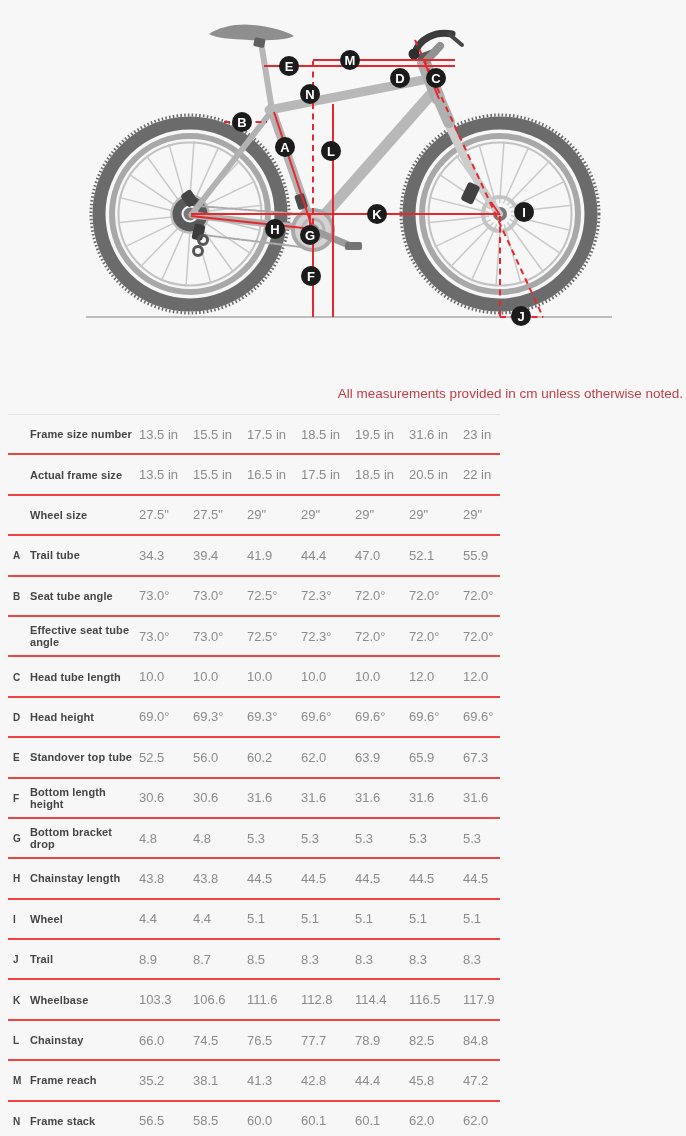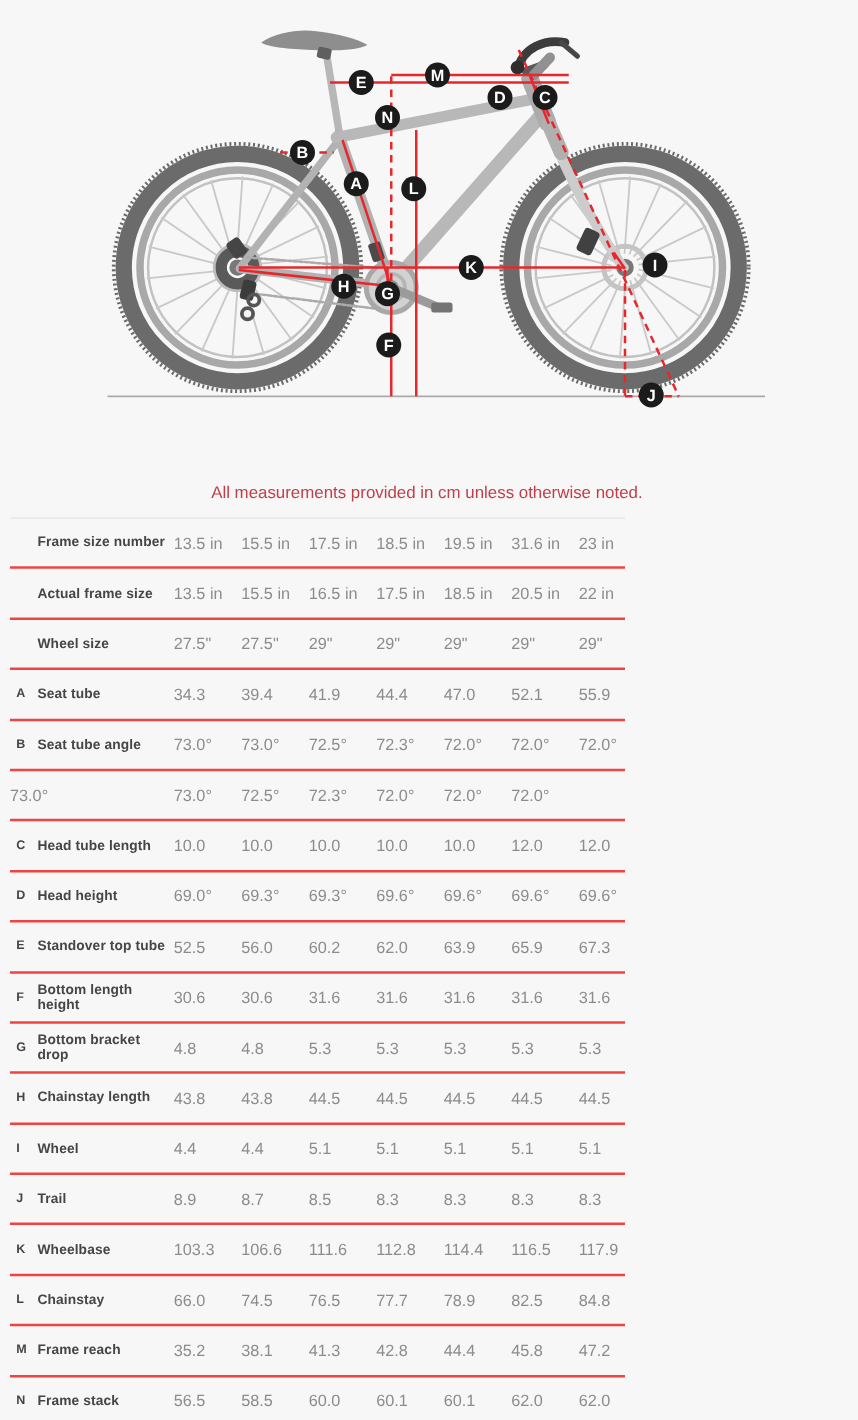--- a/index.html
+++ b/index.html
@@ -13,21 +13,21 @@
   svg{display:block;}
   .rline{stroke:var(--red,#e6282d);stroke-width:2;fill:none;}
   .rdash{stroke:var(--red,#e6282d);stroke-width:2;fill:none;stroke-dasharray:6 4.5;}
   .spoke{stroke:#c9c9c9;stroke-width:1.5;}
   .mletter{
     fill:#ffffff;font-weight:bold;font-size:13px;
     font-family:"Liberation Sans", sans-serif;
   }
   .note{
     margin-top:14px;
-    text-align:center;
+    text-align:right;
     padding-right:3px;
     font-size:13.5px;
     color:var(--note-red,#c03e48);
   }
   .geo-table{
     margin:13px 0 0 8px;
     width:492px;
     border-top:1px solid #e4e4e4;
   }
   .row{
@@ -258,40 +258,41 @@
       <div class="lab"><span class="letter"></span><span>Wheel size</span></div>
       <div class="val">27.5"</div>
       <div class="val">27.5"</div>
       <div class="val">29"</div>
       <div class="val">29"</div>
       <div class="val">29"</div>
       <div class="val">29"</div>
       <div class="val">29"</div>
     </div>
     <div class="row">
-      <div class="lab"><span class="letter">A</span><span>Seat tube</span></div>
+      <div class="lab"><span class="letter">A</span><span>Trail tube</span></div>
       <div class="val">34.3</div>
       <div class="val">39.4</div>
       <div class="val">41.9</div>
       <div class="val">44.4</div>
       <div class="val">47.0</div>
       <div class="val">52.1</div>
       <div class="val">55.9</div>
     </div>
     <div class="row">
       <div class="lab"><span class="letter">B</span><span>Seat tube angle</span></div>
       <div class="val">73.0°</div>
       <div class="val">73.0°</div>
       <div class="val">72.5°</div>
       <div class="val">72.3°</div>
       <div class="val">72.0°</div>
       <div class="val">72.0°</div>
       <div class="val">72.0°</div>
     </div>
     <div class="row">
+      <div class="lab"><span class="letter"></span><span>Effective seat tube angle</span></div>
       <div class="val">73.0°</div>
       <div class="val">73.0°</div>
       <div class="val">72.5°</div>
       <div class="val">72.3°</div>
       <div class="val">72.0°</div>
       <div class="val">72.0°</div>
       <div class="val">72.0°</div>
     </div>
     <div class="row">
       <div class="lab"><span class="letter">C</span><span>Head tube length</span></div>

